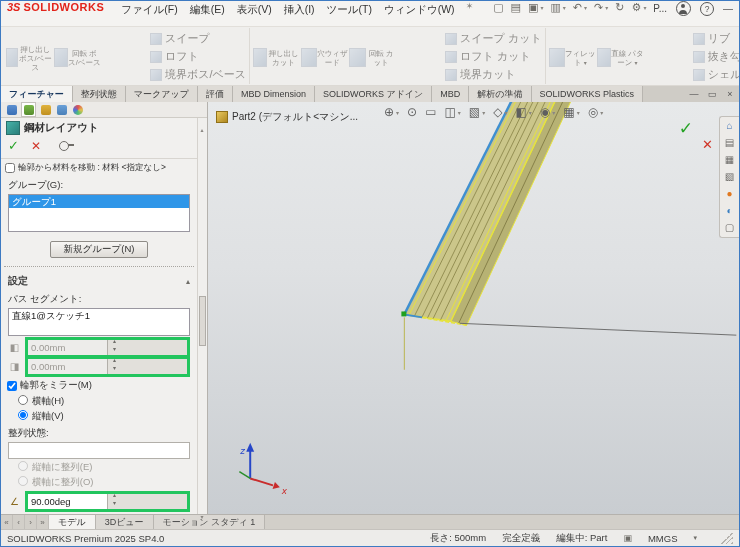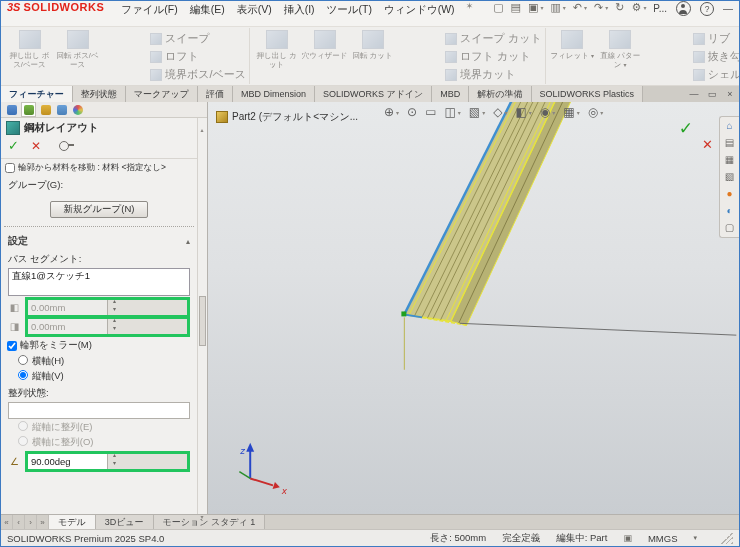--- a/index.html
+++ b/index.html
@@ -20,21 +20,21 @@
   .user-label{font-size:10px;color:#444;}
   .person-icon{width:13px;height:13px;border:1px solid #555;border-radius:50%;position:relative;display:inline-block;}
   .person-icon::before{content:"";position:absolute;top:2px;left:4px;width:4px;height:4px;border-radius:50%;background:#555;}
   .person-icon::after{content:"";position:absolute;bottom:1px;left:2px;width:8px;height:4px;border-radius:4px 4px 0 0;background:#555;}
   .help-circle{width:12px;height:12px;border:1px solid #555;border-radius:50%;font-size:8.5px;color:#555;display:flex;align-items:center;justify-content:center;}
   .min-glyph{font-size:10px;color:#555;}
 
   
   .ribbon{height:56px;display:flex;align-items:stretch;padding:1px 2px;background:#efeeec;overflow:hidden;}
   .rgroup{display:flex;gap:1px;border-right:1px solid #dcd9d4;padding:0 3px;}
-  .rlg{width:47px;display:flex;flex-direction:column;align-items:center;padding-top:2px;overflow:hidden;}
+  .rlg{width:47px;display:flex;flex-direction:row;align-items:center;padding-top:2px;overflow:hidden;}
   .ricon{width:20px;height:17px;background:linear-gradient(135deg,#c9d4e2,#9fb0c4);border:1px solid #aab4c2;opacity:.5;}
   .rlabel{font-size:7.5px;line-height:1.2;color:#8f8d8a;text-align:center;margin-top:2px;}
   .rsmcol{display:flex;flex-direction:column;justify-content:flex-start;padding-top:3px;gap:3px;}
   .rsm{display:flex;align-items:center;gap:3px;font-size:11px;color:#8f8d8a;white-space:nowrap;margin-left:48px;}
   .ricon-s{width:10px;height:10px;background:linear-gradient(135deg,#c9d4e2,#9fb0c4);border:1px solid #aab4c2;opacity:.5;flex:0 0 auto;}
   .rlg.instant{background:#c2c0bc;border:1px solid #a8a5a0;width:46px;margin-left:4px;}
   .rlg.instant .rlabel{color:#222;}
   .instant-icon{width:0;height:0;border-left:7px solid transparent;border-right:7px solid transparent;border-bottom:13px solid #4a9a30;background:none;opacity:1;border-top:none;margin-top:3px;}
 
   
@@ -308,20 +308,23 @@
             <span class="pm-ok">✓</span>
             <span class="pm-cancel">✕</span>
             <span class="pin-icon"></span>
           </div>
           <div class="sep"></div>
           <label class="chkrow">
             <input type="checkbox" style="">
             <span>輪郭から材料を移動 : 材料 &lt;指定なし&gt;</span>
           </label>
           <div class="plabel">グループ(G):</div>
+          <div class="listbox">
+            <div class="litem sel">グループ1</div>
+          </div>
           <div class="btnrow">
             <button class="pbtn">新規グループ(N)</button>
           </div>
           <div class="sep dots"></div>
           <div class="ghead">
             <span>設定</span>
             <span class="chev">▴</span>
           </div>
           <div class="plabel">パス セグメント:</div>
           <div class="listbox tall">

